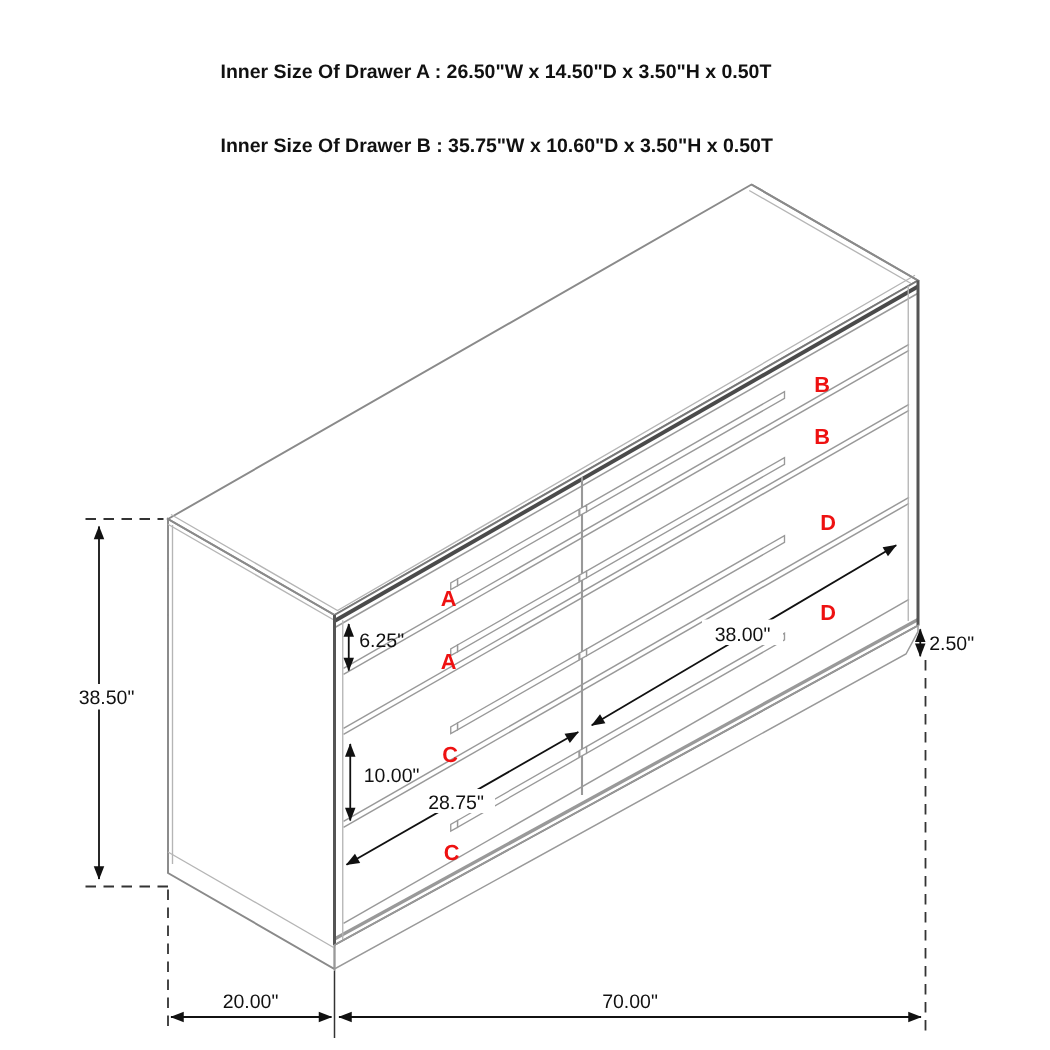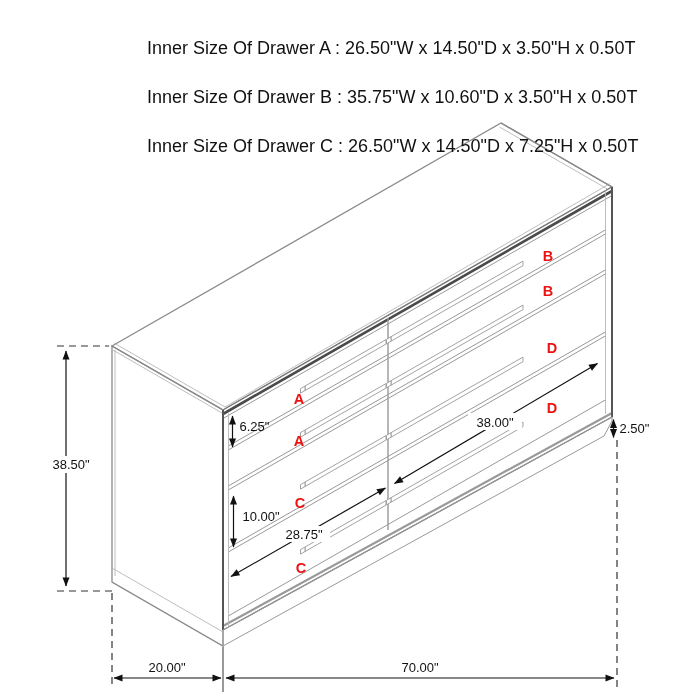--- a/index.html
+++ b/index.html
@@ -1,40 +1,39 @@
 <!DOCTYPE html>
 <html><head>
 <meta charset="utf-8">
 <style>
   html,body{margin:0;padding:0;background:#ffffff;}
   #stage{position:relative;width:700px;height:700px;background:#ffffff;overflow:hidden;
          font-family:"Liberation Sans", sans-serif;}
   #spec-header{position:absolute;left:147px;top:7px;color:#111;
-               font-weight:normal;font-size:18px;line-height:16.4px;white-space:pre;}
+               font-weight:bold;font-size:13px;line-height:16.4px;white-space:pre;}
   svg text{font-family:"Liberation Sans", sans-serif;}
   .dim{font-size:13px;fill:#111111;}
   .lbl{font-size:14.5px;font-weight:bold;}
   .thin{stroke:#999999;stroke-width:1;fill:none;}
   .edge{stroke:#8a8a8a;stroke-width:1.3;fill:none;}
   .darkedge{stroke:#4a4a4a;stroke-width:2.6;fill:none;}
   .corner{stroke:#555555;stroke-width:2;fill:none;}
   .innerln{stroke:#b5b5b5;stroke-width:0.9;fill:none;}
   .dimln{stroke:#111111;stroke-width:1.2;fill:none;}
   .dash{stroke:#333333;stroke-width:1.2;fill:none;stroke-dasharray:7 5;}
   .handle{fill:#ffffff;stroke:#999999;stroke-width:0.9;}
 </style>
 </head>
 <body>
 
 <div id="stage">
 
   <div id="spec-header">
     <div>Inner Size Of Drawer A : 26.50"W x 14.50"D x 3.50"H x 0.50T</div>
     <div>Inner Size Of Drawer B : 35.75"W x 10.60"D x 3.50"H x 0.50T</div>
-    <div>Inner Size Of Drawer C : 26.50"W x 14.50"D x 7.25"H x 0.50T</div>
   </div>
 
   <svg width="700" height="700" viewBox="0 0 700 700">
     <defs>
       <marker id="arw" markerWidth="11" markerHeight="9" refX="9" refY="4" orient="auto-start-reverse" markerUnits="userSpaceOnUse">
         <path d="M0.5,0.5 L9.5,4 L0.5,7.5 Z" fill="#111"></path>
       </marker>
     </defs>
 
     <g>

